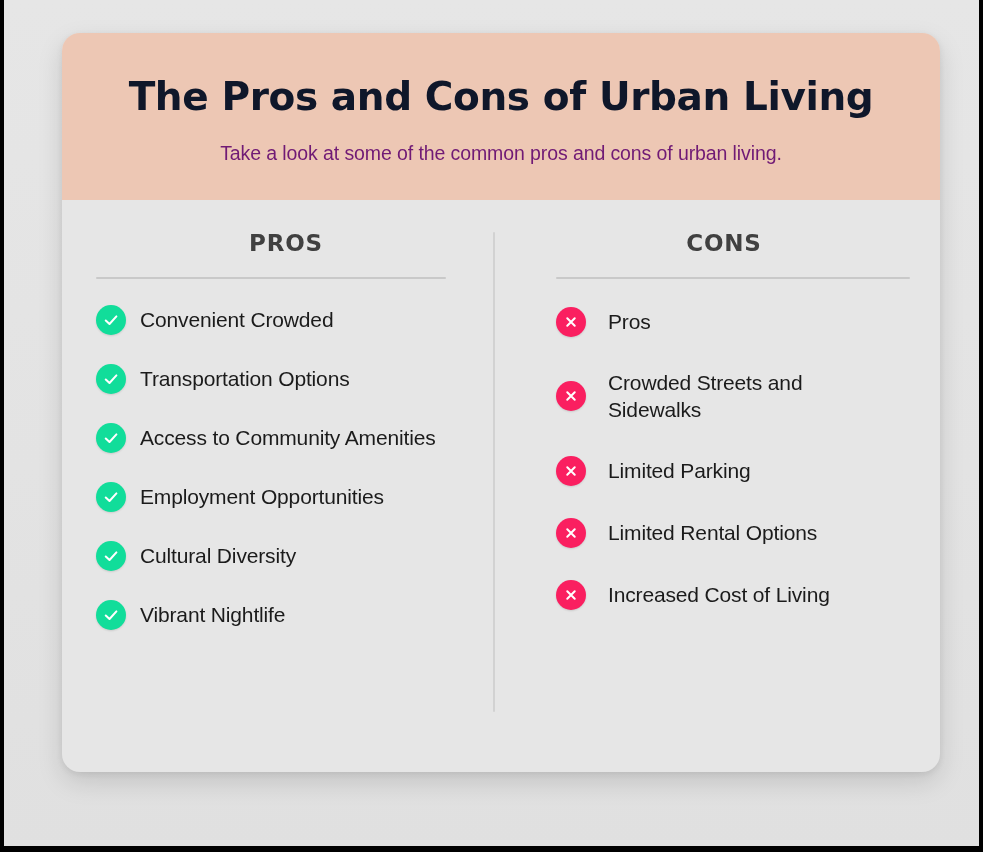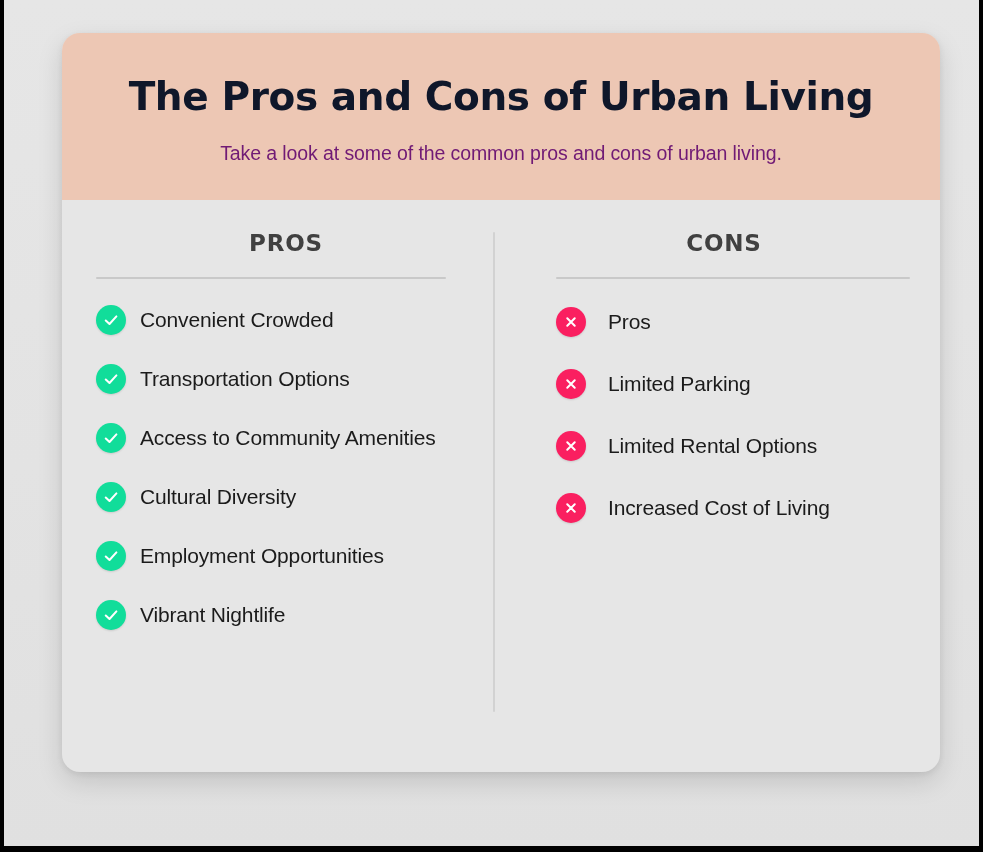--- a/index.html
+++ b/index.html
@@ -219,30 +219,30 @@
             </span>
             <span class="item-label">Access to Community Amenities</span>
           </li>
 
           <li class="list-item">
             <span class="item-icon icon-check">
               <svg width="18" height="18" viewBox="0 0 24 24" aria-hidden="true">
                 <path d="M5 12.6 L10 17.4 L19.2 7.2" fill="none" stroke="#ffffff" stroke-width="2.7" stroke-linecap="round" stroke-linejoin="round"></path>
               </svg>
             </span>
+            <span class="item-label">Employment Opportunities</span>
+          </li>
+
+          <li class="list-item">
+            <span class="item-icon icon-check">
+              <svg width="18" height="18" viewBox="0 0 24 24" aria-hidden="true">
+                <path d="M5 12.6 L10 17.4 L19.2 7.2" fill="none" stroke="#ffffff" stroke-width="2.7" stroke-linecap="round" stroke-linejoin="round"></path>
+              </svg>
+            </span>
             <span class="item-label">Cultural Diversity</span>
-          </li>
-
-          <li class="list-item">
-            <span class="item-icon icon-check">
-              <svg width="18" height="18" viewBox="0 0 24 24" aria-hidden="true">
-                <path d="M5 12.6 L10 17.4 L19.2 7.2" fill="none" stroke="#ffffff" stroke-width="2.7" stroke-linecap="round" stroke-linejoin="round"></path>
-              </svg>
-            </span>
-            <span class="item-label">Employment Opportunities</span>
           </li>
 
           <li class="list-item">
             <span class="item-icon icon-check">
               <svg width="18" height="18" viewBox="0 0 24 24" aria-hidden="true">
                 <path d="M5 12.6 L10 17.4 L19.2 7.2" fill="none" stroke="#ffffff" stroke-width="2.7" stroke-linecap="round" stroke-linejoin="round"></path>
               </svg>
             </span>
             <span class="item-label">Vibrant Nightlife</span>
           </li>
@@ -257,20 +257,28 @@
 
           <li class="list-item">
             <span class="item-icon icon-cross">
               <svg width="16" height="16" viewBox="0 0 24 24" aria-hidden="true">
                 <path d="M6.4 6.4 L17.6 17.6 M17.6 6.4 L6.4 17.6" fill="none" stroke="#ffffff" stroke-width="3" stroke-linecap="round"></path>
               </svg>
             </span>
             <span class="item-label">Pros</span>
           </li>
 
+          <li class="list-item">
+            <span class="item-icon icon-cross">
+              <svg width="16" height="16" viewBox="0 0 24 24" aria-hidden="true">
+                <path d="M6.4 6.4 L17.6 17.6 M17.6 6.4 L6.4 17.6" fill="none" stroke="#ffffff" stroke-width="3" stroke-linecap="round"></path>
+              </svg>
+            </span>
+            <span class="item-label">Crowded Streets and Sidewalks</span>
+          </li>
 
           <li class="list-item">
             <span class="item-icon icon-cross">
               <svg width="16" height="16" viewBox="0 0 24 24" aria-hidden="true">
                 <path d="M6.4 6.4 L17.6 17.6 M17.6 6.4 L6.4 17.6" fill="none" stroke="#ffffff" stroke-width="3" stroke-linecap="round"></path>
               </svg>
             </span>
             <span class="item-label">Limited Parking</span>
           </li>
 

